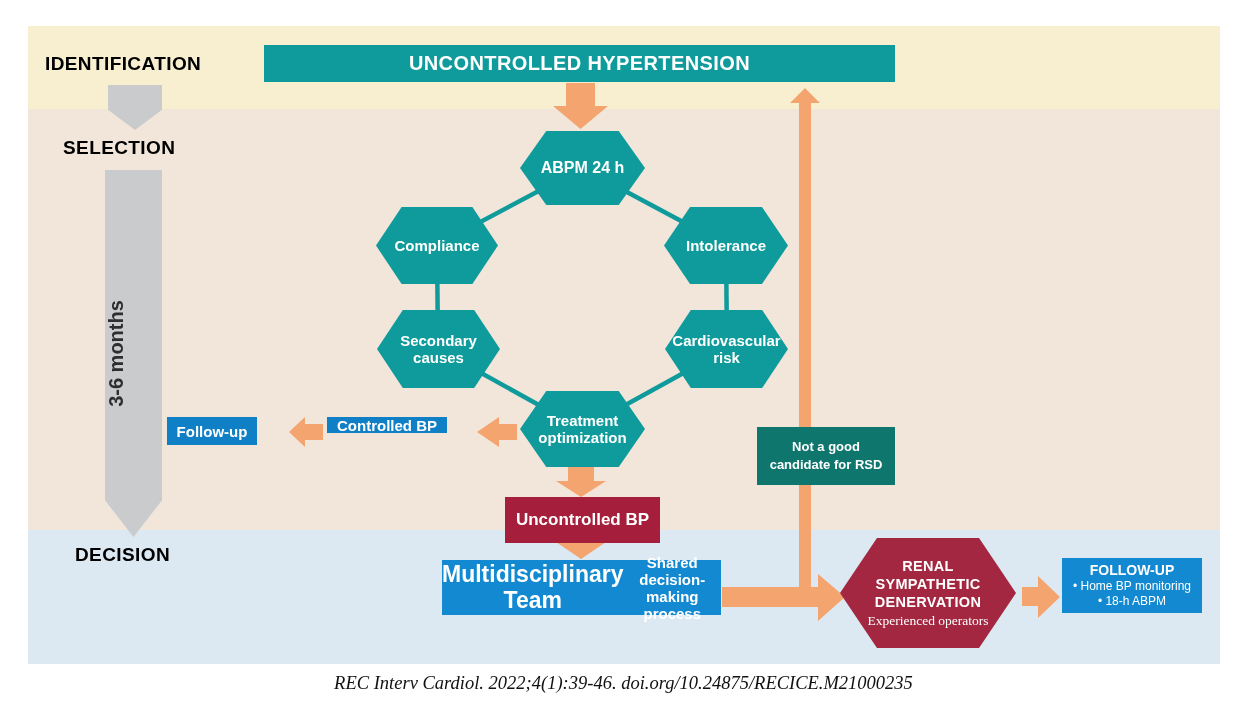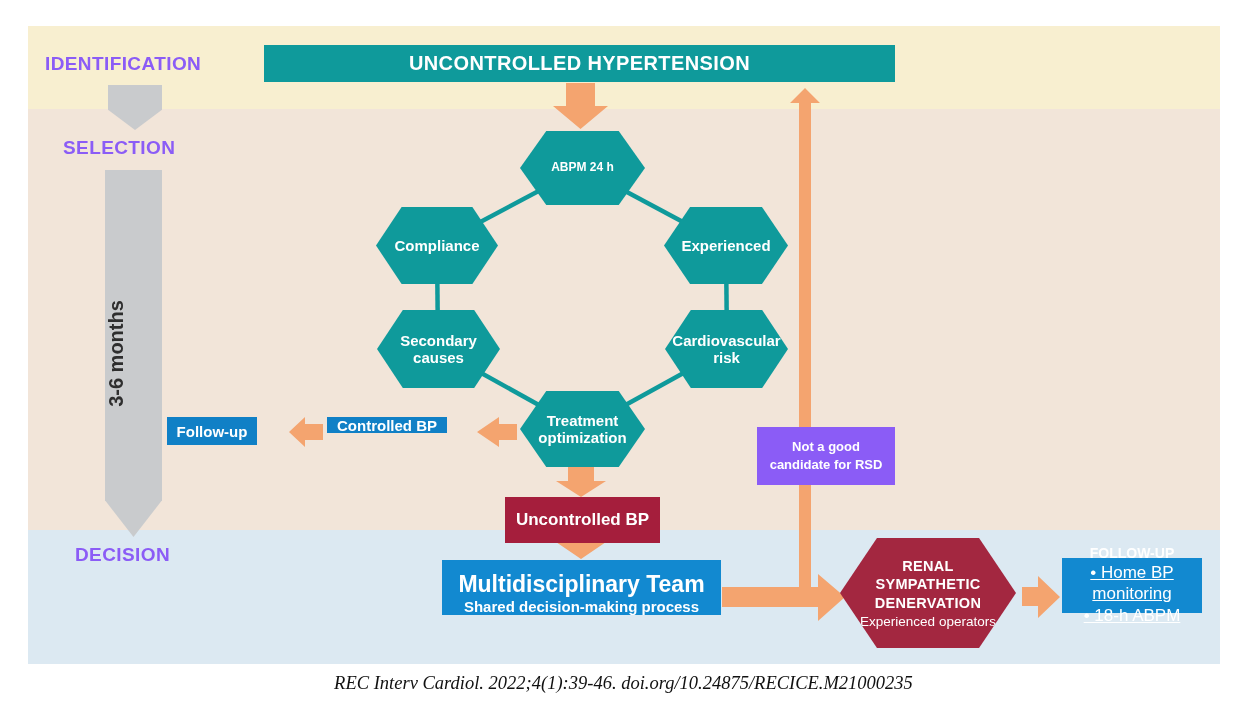--- a/index.html
+++ b/index.html
@@ -6,64 +6,64 @@
   body{
     width:1247px;height:714px;position:relative;background:#ffffff;
     font-family:"Liberation Sans","DejaVu Sans",sans-serif;overflow:hidden;
   }
   
   .band{position:absolute;left:28px;width:1192px;}
   .band-identification{top:26px;height:83px;background:#f8efd0;}
   .band-selection{top:109px;height:421px;background:#f2e5d9;}
   .band-decision{top:530px;height:134px;background:#dce9f2;}
   
-  .stage{position:absolute;color:#8b5cf6;font-weight:700;font-size:19px;letter-spacing:.4px;z-index:4;}
+  .stage{position:absolute;color:#000000;font-weight:700;font-size:19px;letter-spacing:.4px;z-index:4;}
   
   .gray-arrow-small{position:absolute;left:108px;top:85px;width:54px;height:45px;background:#c9cbcd;
     clip-path:polygon(0 0,100% 0,100% 55%,50% 100%,0 55%);z-index:2;}
   .gray-arrow-long{position:absolute;left:105px;top:170px;width:57px;height:367px;background:#c9cbcd;
     clip-path:polygon(0 0,100% 0,100% 90%,50% 100%,0 90%);z-index:2;
     display:flex;align-items:center;justify-content:center;}
   .gray-arrow-long span{transform:rotate(-90deg);white-space:nowrap;font-weight:700;font-size:20px;color:#2e2e2e;padding-bottom:34px;}
   
   .banner{position:absolute;left:264px;top:45px;width:631px;height:37px;background:#0f9a9b;z-index:4;
     display:flex;align-items:center;justify-content:center;color:#fff;font-weight:700;font-size:20px;letter-spacing:.4px;}
   
   .hex{position:absolute;background:#0f9a9b;z-index:3;color:#fff;font-weight:700;font-size:15px;line-height:1.15;
     clip-path:polygon(21% 0,79% 0,100% 50%,79% 100%,21% 100%,0 50%);
     display:flex;align-items:center;justify-content:center;text-align:center;}
-  .hex-abpm{left:520px;top:131px;width:125px;height:74px;font-size:12px;}
+  .hex-abpm{left:520px;top:131px;width:125px;height:74px;font-size:16px;}
   .hex-compliance{left:376px;top:207px;width:122px;height:77px;}
   .hex-intolerance{left:664px;top:207px;width:124px;height:77px;}
   .hex-secondary{left:377px;top:310px;width:123px;height:78px;}
   .hex-cardio{left:665px;top:310px;width:123px;height:78px;}
   .hex-treatment{left:520px;top:391px;width:125px;height:76px;}
   .hex-rsd{left:840px;top:538px;width:176px;height:110px;background:#a32740;z-index:3;
     clip-path:polygon(21% 0,79% 0,100% 50%,79% 100%,21% 100%,0 50%);
     display:flex;flex-direction:column;align-items:center;justify-content:center;text-align:center;color:#fff;position:absolute;}
   .hex-rsd .rsd-line{font-weight:700;font-size:14.5px;line-height:1.25;letter-spacing:.3px;}
-  .hex-rsd .rsd-sub{font-size:13.5px;margin-top:2px;}
+  .hex-rsd .rsd-sub{font-size:13.5px;margin-top:2px;font-family:Liberation Serif, serif;}
   
   .bluebox{position:absolute;background:#1080c6;color:#fff;font-weight:700;z-index:3;
     display:flex;align-items:center;justify-content:center;text-align:center;}
   .box-followup-sm{left:167px;top:417px;width:90px;height:28px;font-size:15px;}
   .box-controlled{left:327px;top:417px;width:120px;height:16px;font-size:15px;}
   .box-uncontrolled{position:absolute;left:505px;top:497px;width:155px;height:46px;background:#a51e3c;color:#fff;
     font-weight:700;font-size:17px;display:flex;align-items:center;justify-content:center;z-index:3;}
-  .box-notcand{position:absolute;left:757px;top:427px;width:138px;height:58px;background:#8b5cf6;color:#fff;
+  .box-notcand{position:absolute;left:757px;top:427px;width:138px;height:58px;background:#0f766e;color:#fff;
     font-weight:700;font-size:13px;line-height:1.4;display:flex;align-items:center;justify-content:center;
     text-align:center;z-index:3;padding:2px 8px;box-sizing:border-box;}
   .box-mdt{position:absolute;left:442px;top:560px;width:279px;height:55px;background:#1289d0;color:#fff;z-index:3;
-    display:flex;flex-direction:column;align-items:center;justify-content:flex-end;text-align:center;}
+    display:flex;flex-direction:row;align-items:center;justify-content:space-between;text-align:center;}
   .box-mdt .mdt-title{font-weight:700;font-size:23px;line-height:1.1;}
   .box-mdt .mdt-sub{font-weight:700;font-size:15px;margin-top:1px;}
   .box-followup-lg{position:absolute;left:1062px;top:558px;width:140px;height:55px;background:#1289d0;color:#fff;z-index:3;
     display:flex;flex-direction:column;align-items:center;justify-content:center;text-align:center;}
   .box-followup-lg .fu-title{font-weight:700;font-size:14px;line-height:1.2;}
-  .box-followup-lg .fu-item{font-size:17px;line-height:1.25;text-decoration:underline;}
+  .box-followup-lg .fu-item{font-size:12px;line-height:1.25;}
   
   svg.flow{position:absolute;left:0;top:0;z-index:1;}
   
   .footer{position:absolute;left:0;top:673px;width:1247px;text-align:center;z-index:4;
     font-family:"Liberation Serif","DejaVu Serif",serif;font-style:italic;font-size:18.5px;color:#111;}
 </style>
 </head>
 <body>
 
 <div class="band band-identification"></div>
@@ -106,21 +106,21 @@
 
 <div class="gray-arrow-small"></div>
 <div class="gray-arrow-long">
   <span>3-6 months</span>
 </div>
 
 <div class="banner">UNCONTROLLED HYPERTENSION</div>
 
 <div class="hex hex-abpm">ABPM 24 h</div>
 <div class="hex hex-compliance">Compliance</div>
-<div class="hex hex-intolerance">Experienced</div>
+<div class="hex hex-intolerance">Intolerance</div>
 <div class="hex hex-secondary">Secondary causes</div>
 <div class="hex hex-cardio">Cardiovascular risk</div>
 <div class="hex hex-treatment">Treatment optimization</div>
 
 <div class="bluebox box-followup-sm">Follow-up</div>
 <div class="bluebox box-controlled">Controlled BP</div>
 <div class="box-uncontrolled">Uncontrolled BP</div>
 <div class="box-notcand">Not a good candidate for RSD</div>
 
 <div class="box-mdt">

